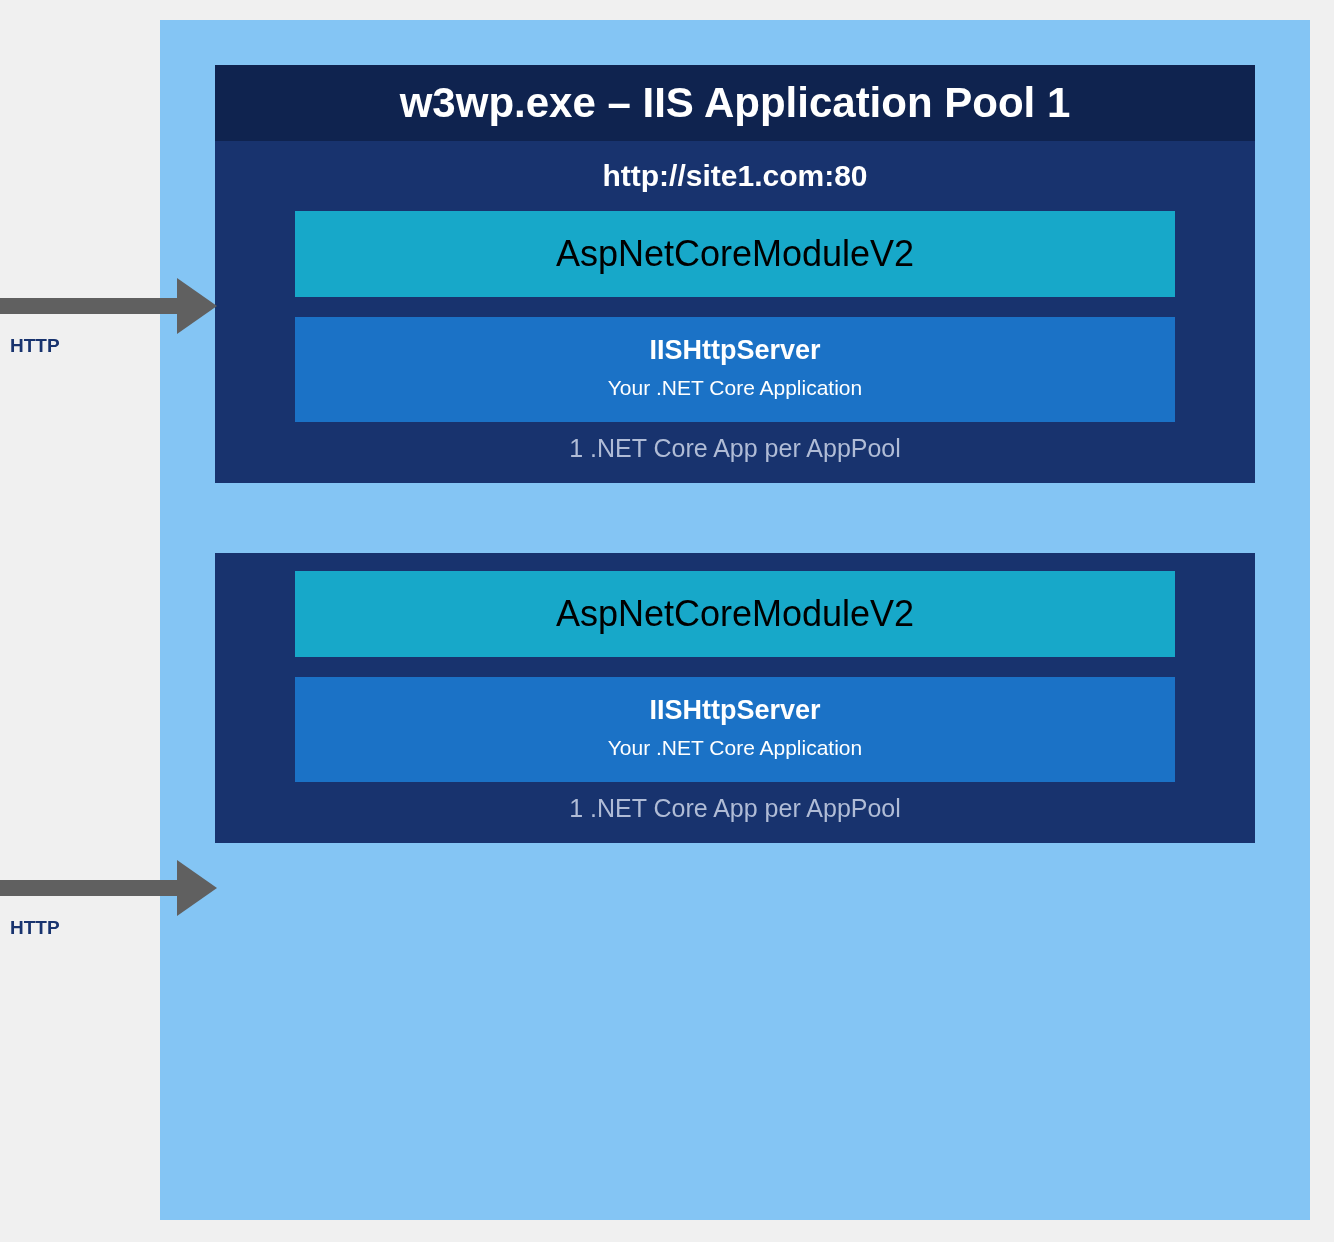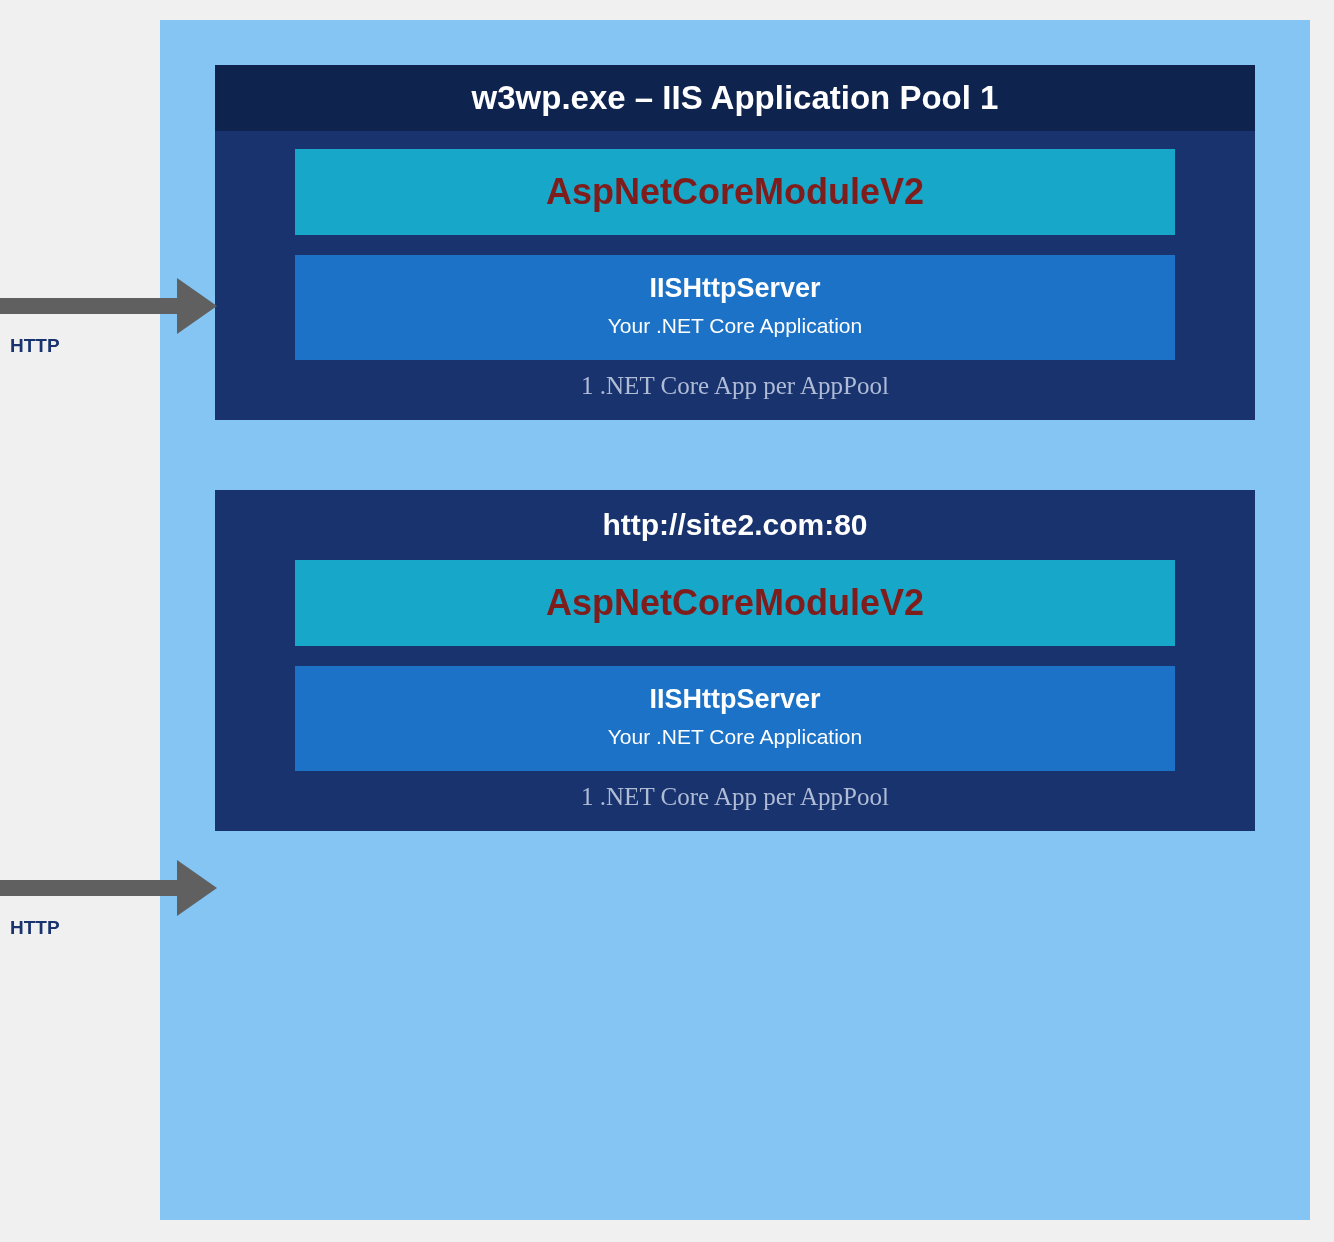--- a/index.html
+++ b/index.html
@@ -21,38 +21,38 @@
   }
   .pool-box {
     background: #18336e;
     width: 100%;
     margin-bottom: 70px;
   }
   .pool-header {
     background: #0f234f;
     color: #ffffff;
     font-weight: 600;
-    font-size: 33px;
+    font-size: 42px;
     text-align: center;
     padding: 14px 10px;
   }
   .pool-body {
     padding: 18px 80px 20px 80px;
     text-align: center;
   }
   .site-url {
     color: #ffffff;
     font-weight: 600;
     font-size: 30px;
     margin-bottom: 18px;
   }
   .module-box {
     background: #17a8c9;
-    color: #7f1d1d;
-    font-weight: 700;
+    color: #000000;
+    font-weight: 400;
     font-size: 36px;
     padding: 22px 10px;
     margin-bottom: 20px;
   }
   .server-box {
     background: #1b72c6;
     color: #ffffff;
     padding: 18px 10px 22px 10px;
     margin-bottom: 12px;
   }
@@ -62,21 +62,20 @@
     margin-bottom: 10px;
   }
   .server-sub {
     font-weight: 300;
     font-size: 21px;
   }
   .note-text {
     color: #b0bcd6;
     font-size: 25px;
     font-weight: 400;
-    font-family: Liberation Serif, serif;
   }
   .arrow {
     position: absolute;
     height: 16px;
   }
   .arrow-line {
     position: absolute;
     top: 50%;
     transform: translateY(-50%);
     height: 16px;
@@ -101,32 +100,32 @@
   }
 </style>
 </head>
 <body>
 
 <div class="diagram-container">
 
   <div class="pool-box">
     <div class="pool-header">w3wp.exe – IIS Application Pool 1</div>
     <div class="pool-body">
+      <div class="site-url">http://site1.com:80</div>
       <div class="module-box">AspNetCoreModuleV2</div>
       <div class="server-box">
         <div class="server-title">IISHttpServer</div>
         <div class="server-sub">Your .NET Core Application</div>
       </div>
       <div class="note-text">1 .NET Core App per AppPool</div>
     </div>
   </div>
 
   <div class="pool-box" style="margin-bottom:0;">
     <div class="pool-body">
-      <div class="site-url">http://site2.com:80</div>
       <div class="module-box">AspNetCoreModuleV2</div>
       <div class="server-box">
         <div class="server-title">IISHttpServer</div>
         <div class="server-sub">Your .NET Core Application</div>
       </div>
       <div class="note-text">1 .NET Core App per AppPool</div>
     </div>
   </div>
 
 </div>

